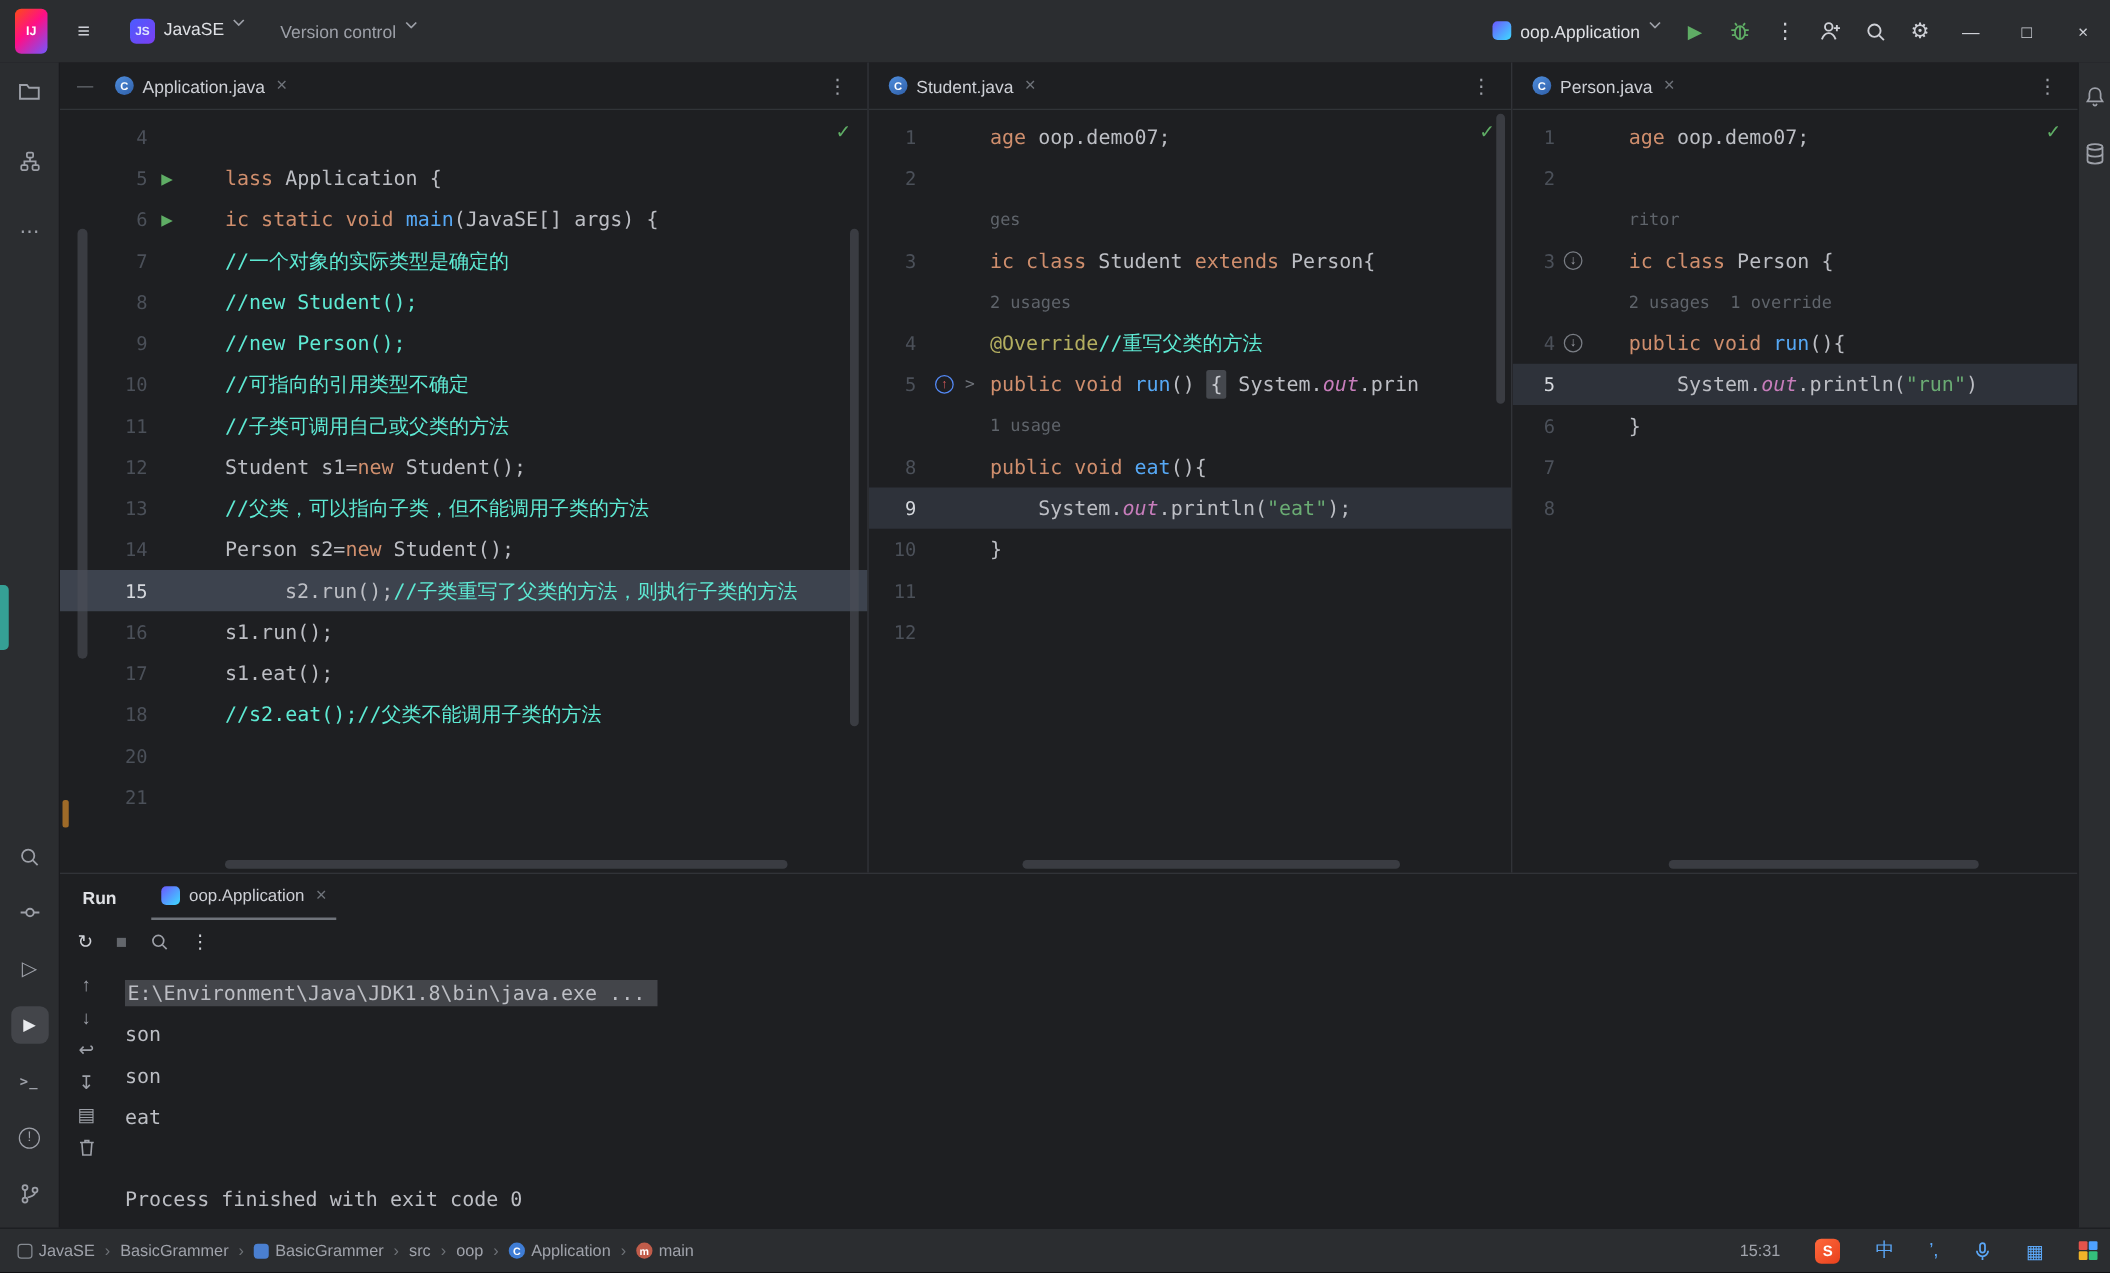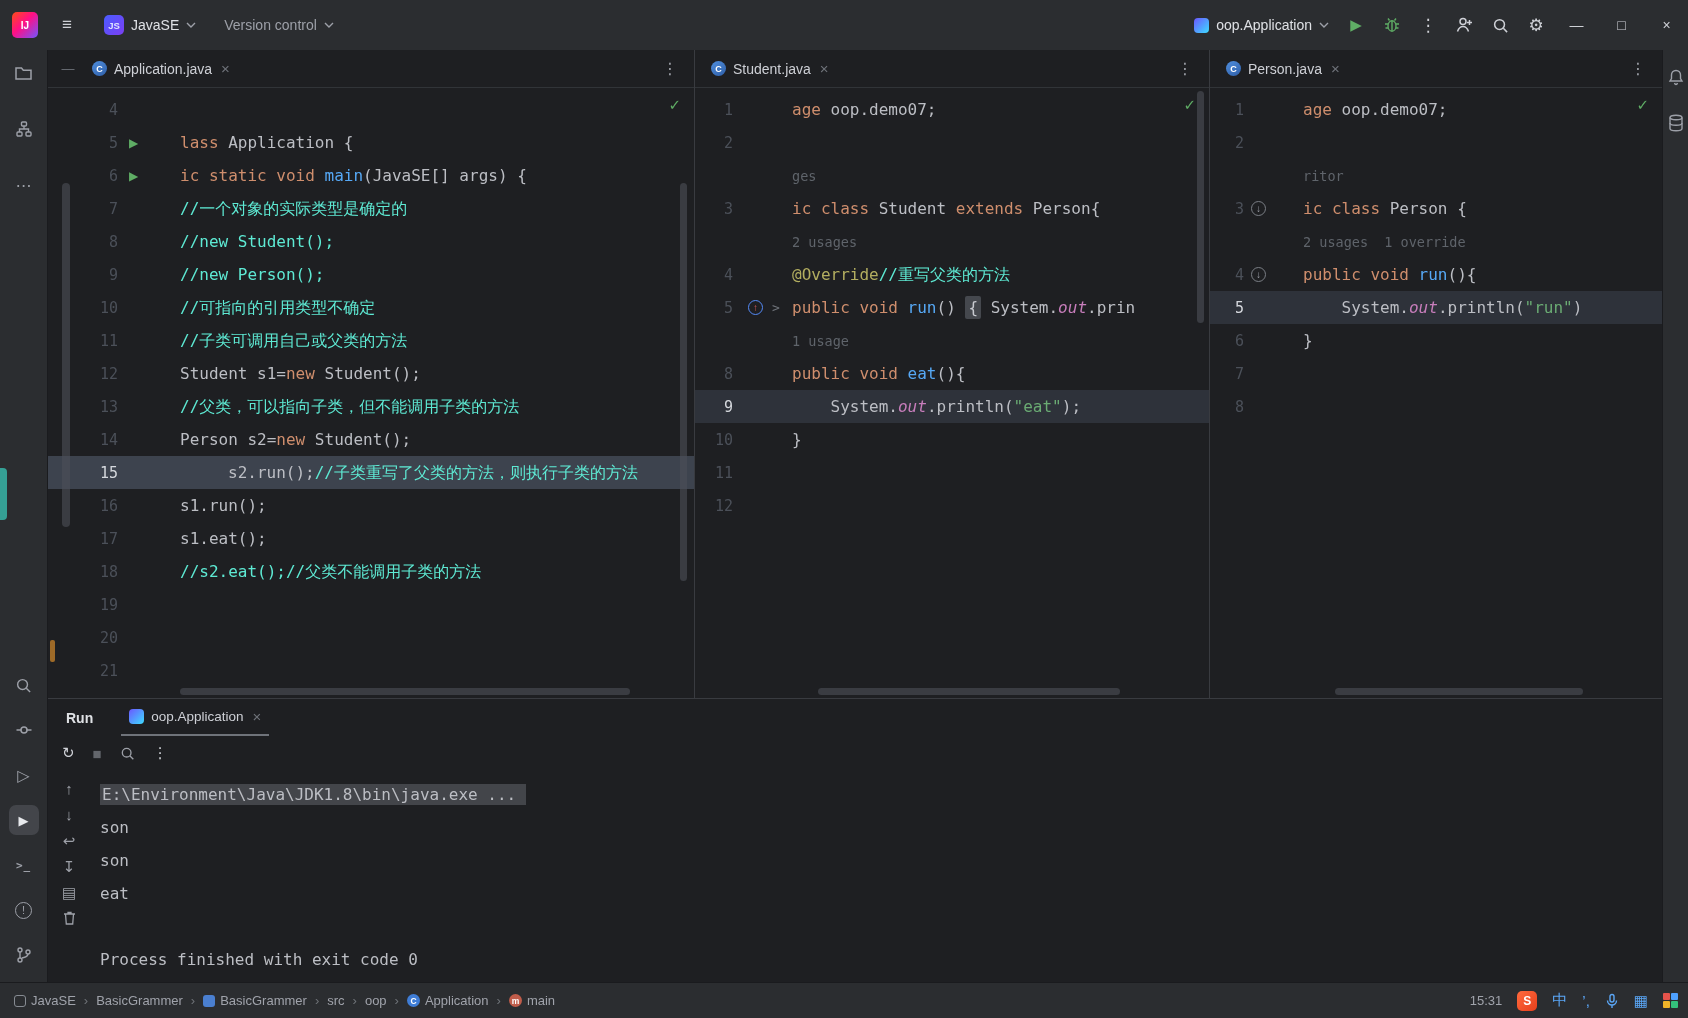--- a/index.html
+++ b/index.html
@@ -5,23 +5,23 @@
   * { box-sizing: border-box; margin: 0; padding: 0; }
   html,body { background:#000; }
   .app{
     width:1688px;height:1018px;position:relative;overflow:hidden;
     background:#1e1f22;color:#bcbec4;
     font-family:"Liberation Sans","DejaVu Sans",sans-serif;
   }
   
   .titlebar{height:50px;background:#2b2d30;display:flex;align-items:center;justify-content:space-between;padding:0 0 0 12px;}
   .tb-left{display:flex;align-items:center;gap:12px;}
-  .logo{width:26px;height:26px;border-radius:5px;background:linear-gradient(135deg,#fc4c17,#ff0f86 45%,#7256ff);color:#fff;font-size:10px;font-weight:bold;display:flex;align-items:center;justify-content:center;}
+  .logo{width:26px;height:36px;border-radius:5px;background:linear-gradient(135deg,#fc4c17,#ff0f86 45%,#7256ff);color:#fff;font-size:10px;font-weight:bold;display:flex;align-items:center;justify-content:center;}
   .icon-btn{min-width:34px;height:34px;display:flex;align-items:center;justify-content:center;font-size:17px;color:#ced0d6;border-radius:6px;}
-  .widget{display:flex;align-items:center;gap:7px;font-size:14px;color:#dfe1e5;padding:5px 8px;border-radius:6px;}
+  .widget{display:flex;align-items:flex-start;gap:7px;font-size:14px;color:#dfe1e5;padding:5px 8px;border-radius:6px;}
   .widget .chev{display:flex;align-items:center;}
   .vcs{color:#9da0a8;}
   .js-badge{width:20px;height:20px;border-radius:5px;background:linear-gradient(135deg,#4b5cff,#7b3ff2);color:#dde4ff;font-size:9.5px;font-weight:bold;display:flex;align-items:center;justify-content:center;}
   .tb-right{display:flex;align-items:center;gap:2px;}
   .green{color:#5fad65;font-size:15px;}
   .win-btn{width:43px;height:50px;display:flex;align-items:center;justify-content:center;color:#ced0d6;font-size:14px;}
   .runcfg-icon{width:15px;height:15px;border-radius:4px;background:linear-gradient(135deg,#6b57ff,#3ddcff);flex:none;}
   
   .body{display:flex;height:932px;}
   .stripe{background:#2b2d30;display:flex;flex-direction:column;align-items:center;}
@@ -92,21 +92,21 @@
   
   .statusbar{height:36px;background:#2b2d30;border-top:1px solid #1a1b1e;display:flex;align-items:center;justify-content:space-between;padding:0 10px;font-size:13px;color:#a0a3ab;}
   .bc{display:flex;align-items:center;gap:2px;}
   .bc-item{display:flex;align-items:center;gap:5px;padding:2px 4px;}
   .bc-sep{color:#6e7277;margin:0 2px;}
   .bc-ic{flex:none;}
   .bc-project{width:12px;height:12px;border:1.5px solid #868b92;border-radius:3px;}
   .bc-module{width:12px;height:12px;background:#4a7fd0;border-radius:3px;}
   .bc-class,.bc-method{width:13px;height:13px;border-radius:50%;color:#fff;font-size:8.5px;font-weight:bold;display:flex;align-items:center;justify-content:center;}
   .bc-class{background:#3f7dd6;} .bc-method{background:#c05c4a;}
-  .sb-right{display:flex;align-items:center;gap:15px;text-align:right;}
+  .sb-right{display:flex;align-items:center;gap:28px;text-align:right;}
   .ime-logo{width:20px;height:20px;border-radius:5px;background:linear-gradient(135deg,#ff6a3d,#e8401c);color:#fff;font-weight:bold;font-size:12px;display:flex;align-items:center;justify-content:center;}
   .ime{color:#5ba7f7;font-size:15px;display:flex;align-items:center;}
   .toolbox{display:grid;grid-template-columns:7px 7px;grid-template-rows:7px 7px;gap:1px;}
   .toolbox i{display:block;border-radius:1px;}
   .tb1{background:#e5534b;} .tb2{background:#4ea1ff;} .tb3{background:#f0b429;} .tb4{background:#34c07c;}
 </style>
 </head>
 <body>
 
 <div class="app">
@@ -309,25 +309,20 @@
                 </div>
                 <div class="erow">
                   <span class="lnum">17</span>
                   <span class="lgut"></span>
                   <span class="lcode"><span class="c-id">s1.eat();</span></span>
                 </div>
                 <div class="erow">
                   <span class="lnum">18</span>
                   <span class="lgut"></span>
                   <span class="lcode"><span class="c-cm">//s2.eat();//父类不能调用子类的方法</span></span>
-                </div>
-                <div class="erow">
-                  <span class="lnum">19</span>
-                  <span class="lgut"></span>
-                  <span class="lcode"></span>
                 </div>
                 <div class="erow">
                   <span class="lnum">20</span>
                   <span class="lgut"></span>
                   <span class="lcode"></span>
                 </div>
                 <div class="erow">
                   <span class="lnum">21</span>
                   <span class="lgut"></span>
                   <span class="lcode"></span>

